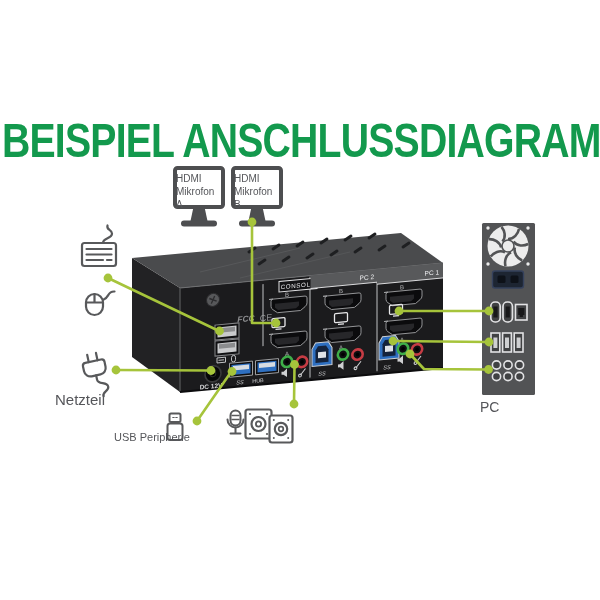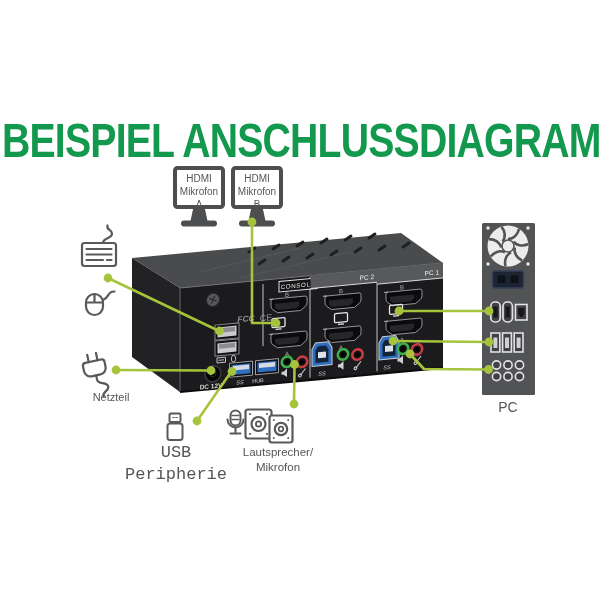--- a/index.html
+++ b/index.html
@@ -1,28 +1,28 @@
 <!DOCTYPE html>
 <html><head>
 <meta charset="utf-8">
 <style>
   html,body{margin:0;padding:0;background:#fff;}
   #stage{position:relative;width:600px;height:600px;background:#fff;overflow:hidden;
          font-family:"Liberation Sans",sans-serif;}
   #gfx{position:absolute;left:0;top:0;}
-  .lbl{position:absolute;color:#55565a;text-align:center;line-height:1.28;}
+  .lbl{position:absolute;color:#55565a;text-align:left;line-height:1.28;}
   #title{position:absolute;left:2px;top:112px;white-space:nowrap;
          font-size:49px;font-weight:bold;color:#13994d;letter-spacing:-1px;
          transform:scaleX(0.80);transform-origin:0 0;}
   .monlbl{font-size:10px;width:46px;}
   #lbl-monA{left:176px;top:173px;}
   #lbl-monB{left:234px;top:173px;}
   #lbl-kbd{left:14px;top:263px;width:84px;font-size:11.5px;}
-  #lbl-power{left:71px;top:390px;width:80px;font-size:11px;}
-  #lbl-usb{left:114px;top:442px;width:124px;font-size:17px;font-family:Liberation Mono, monospace;}
+  #lbl-power{left:55px;top:390px;width:80px;font-size:15px;}
+  #lbl-usb{left:114px;top:430px;width:124px;font-size:11px;}
   #lbl-audio{left:217px;top:445px;width:122px;font-size:11.5px;}
   #lbl-pc{left:480px;top:399px;width:56px;font-size:14px;}
   svg text{font-family:"Liberation Sans",sans-serif;}
 </style>
 </head>
 <body>
 
 <div id="stage">
 
 <svg id="gfx" width="600" height="600" viewBox="0 0 600 600">
@@ -333,19 +333,15 @@
   <div class="lbl monlbl" id="lbl-monB">
     <div>HDMI</div>
     <div>Mikrofon B</div>
   </div>
 
 
   <div class="lbl" id="lbl-power">Netzteil</div>
 
   <div class="lbl" id="lbl-usb">USB Peripherie</div>
 
-  <div class="lbl" id="lbl-audio">
-    <div>Lautsprecher/</div>
-    <div>Mikrofon</div>
-  </div>
 
   <div class="lbl" id="lbl-pc">PC</div>
 </div>
 
 </body></html>

